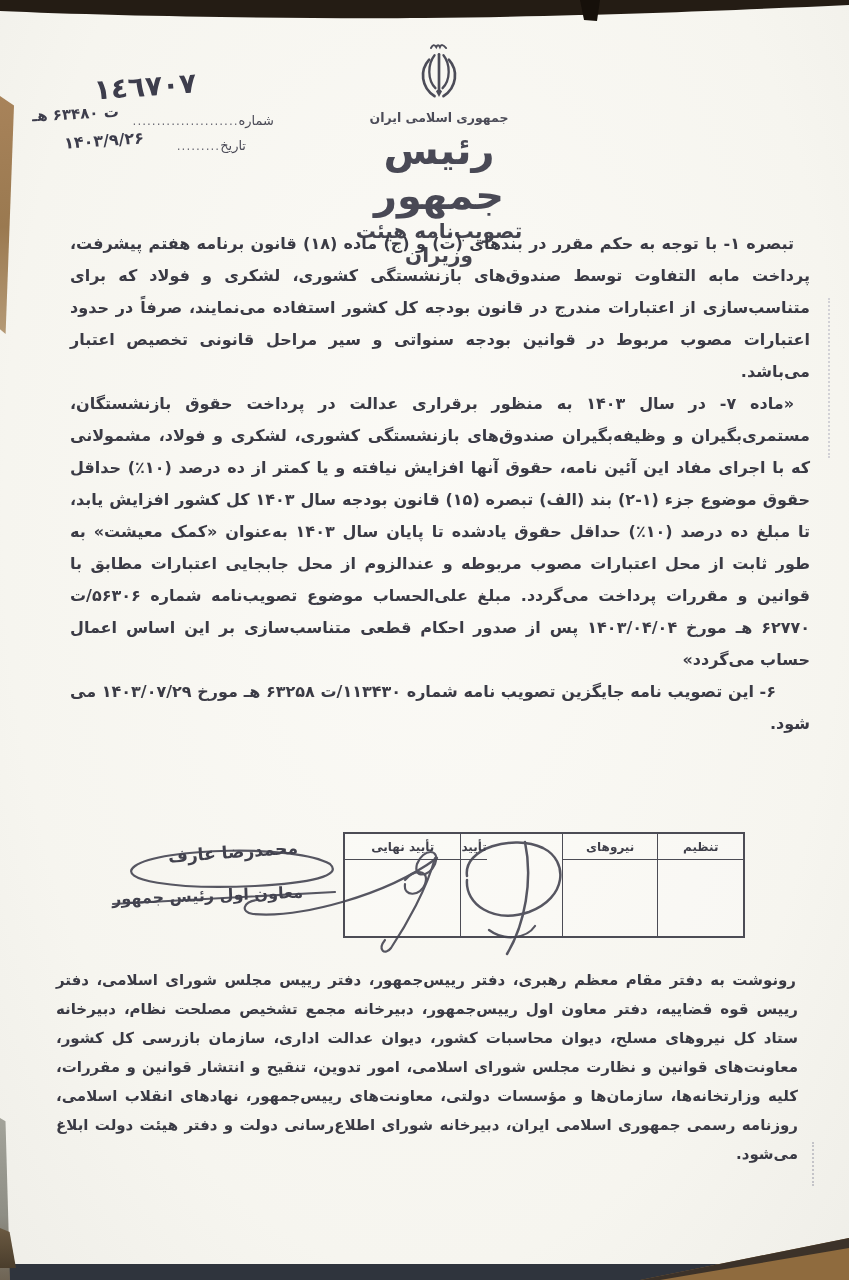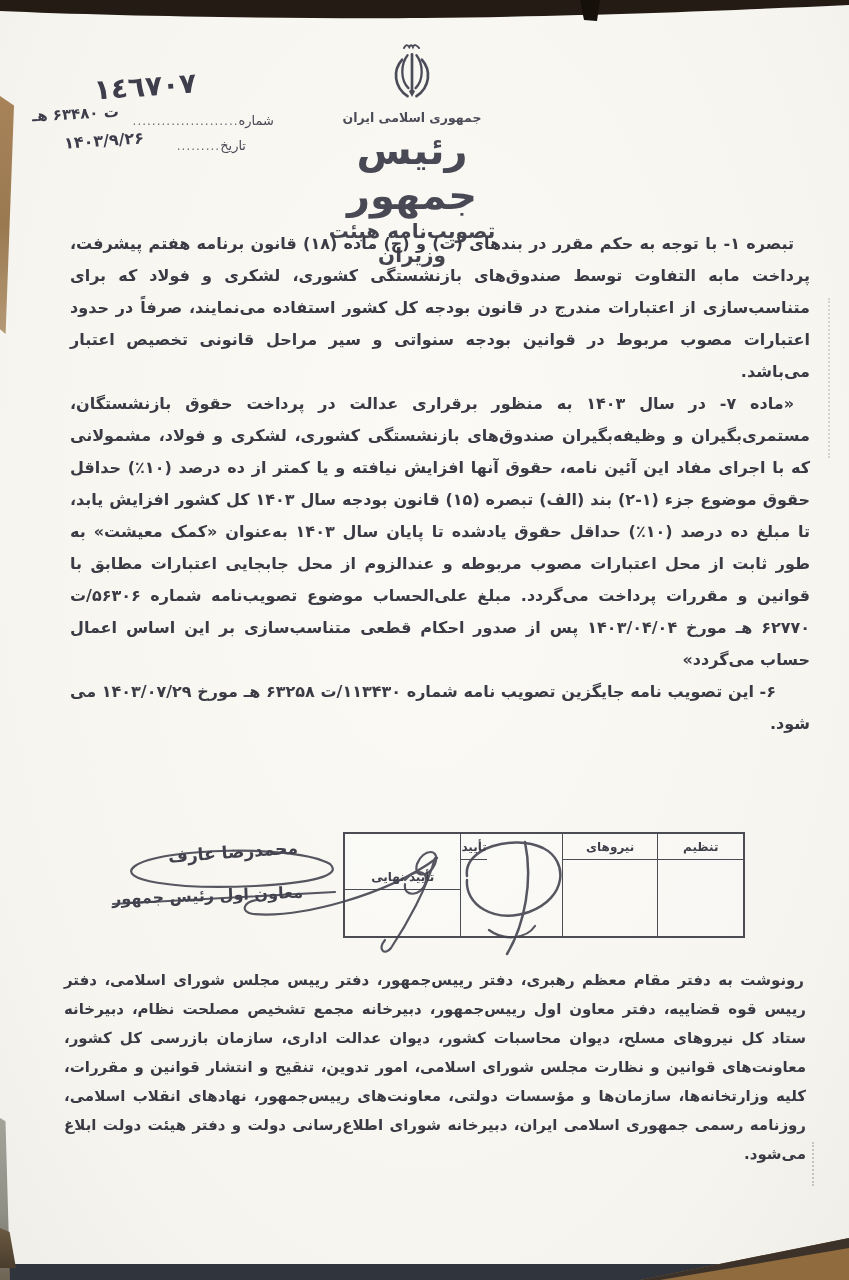--- a/index.html
+++ b/index.html
@@ -44,21 +44,21 @@
     transform:rotate(-4deg); margin-right:18px;
   }
   .field-row { position:relative; display:flex; flex-direction:row; align-items:flex-end; margin-top:10px; }
   .field-label { font-size:13px; color:#4a4a56; white-space:nowrap;text-align:right; }
   .field-dots { font-size:12px; color:#6a6a74; letter-spacing:1px; overflow:hidden; white-space:nowrap; flex:1; }
   .hand { position:absolute; font-weight:bold; color:#3d3d4c; white-space:nowrap; }
   .hand-number { left:-2px; top:-8px; font-size:15px; transform:rotate(-3deg); }
   .hand-date { left:18px; top:-7px; font-size:16px; transform:rotate(-4deg); direction:ltr; }
   .row-date { width:200px; margin-right:28px; }
   
-  .emblem-block { position:absolute; left:312px; top:40px; width:200px; text-align:center; z-index:3; }
+  .emblem-block { position:absolute; left:339px; top:40px; width:200px; text-align:center; z-index:3; }
   .emblem-svg { display:block; margin:0 auto; }
   .republic { font-size:12.5px; font-weight:bold; color:#4c4c58; margin-top:4px; }
   .president {
     font-size:40px; font-weight:bold; color:#494955; margin-top:2px;
     transform:scaleY(.96); letter-spacing:1px;
   }
   .doc-title { font-size:20px; font-weight:bold; color:#45454f; letter-spacing:.5px; }
   
   .body-text {
     position:absolute; left:70px; top:228px; width:740px; z-index:3;
@@ -84,25 +84,25 @@
     direction:rtl; display:flex; border:2px solid #4c4c55; background:rgba(255,255,255,.25);
   }
   .approve-col { border-left:1.5px solid #4c4c55; display:flex; flex-direction:column; }
   .approve-col:last-child { border-left:none; }
   .col-head {
     height:26px; border-bottom:1.5px solid #4c4c55; display:flex;
     align-items:center; justify-content:center;
     font-size:12px; font-weight:bold; color:#3f3f4a;
   }
   .col-body { flex:1; }
-  .w1 { width:86px; } .w2 { width:96px; } .w3 { width:102px;align-items:flex-end; } .w4 { width:116px;margin-top:30px; }
+  .w1 { width:86px; } .w2 { width:96px; } .w3 { width:102px;align-items:flex-end; } .w4 { width:116px; }
   .scrawls { position:absolute; left:85px; top:828px; z-index:7; }
   
   .footer-text {
-    position:absolute; left:64px; top:966px; width:742px; z-index:3;
+    position:absolute; left:56px; top:966px; width:742px; z-index:3;
     direction:rtl; text-align:justify; text-justify:inter-word;
     font-size:15px; font-weight:bold; line-height:29px; color:#3a3a44;
     text-indent:2px;
   }
 </style>
 </head>
 <body>
 
 <div class="page">
 

